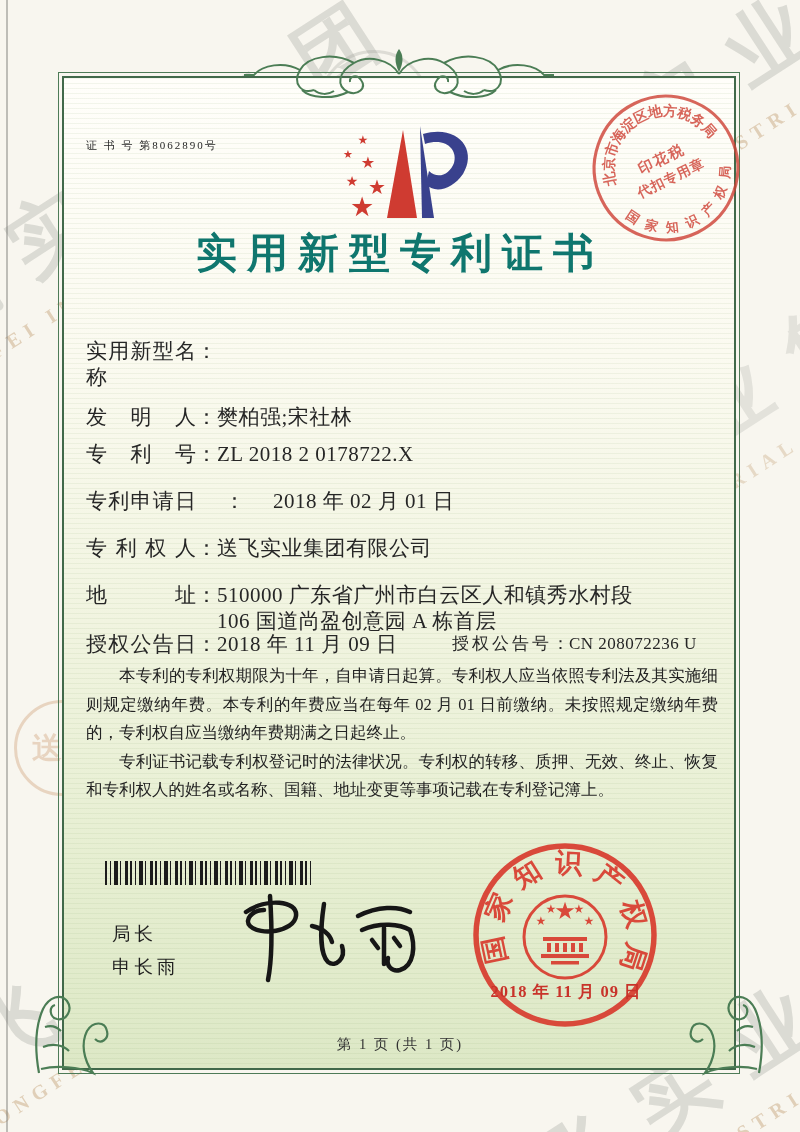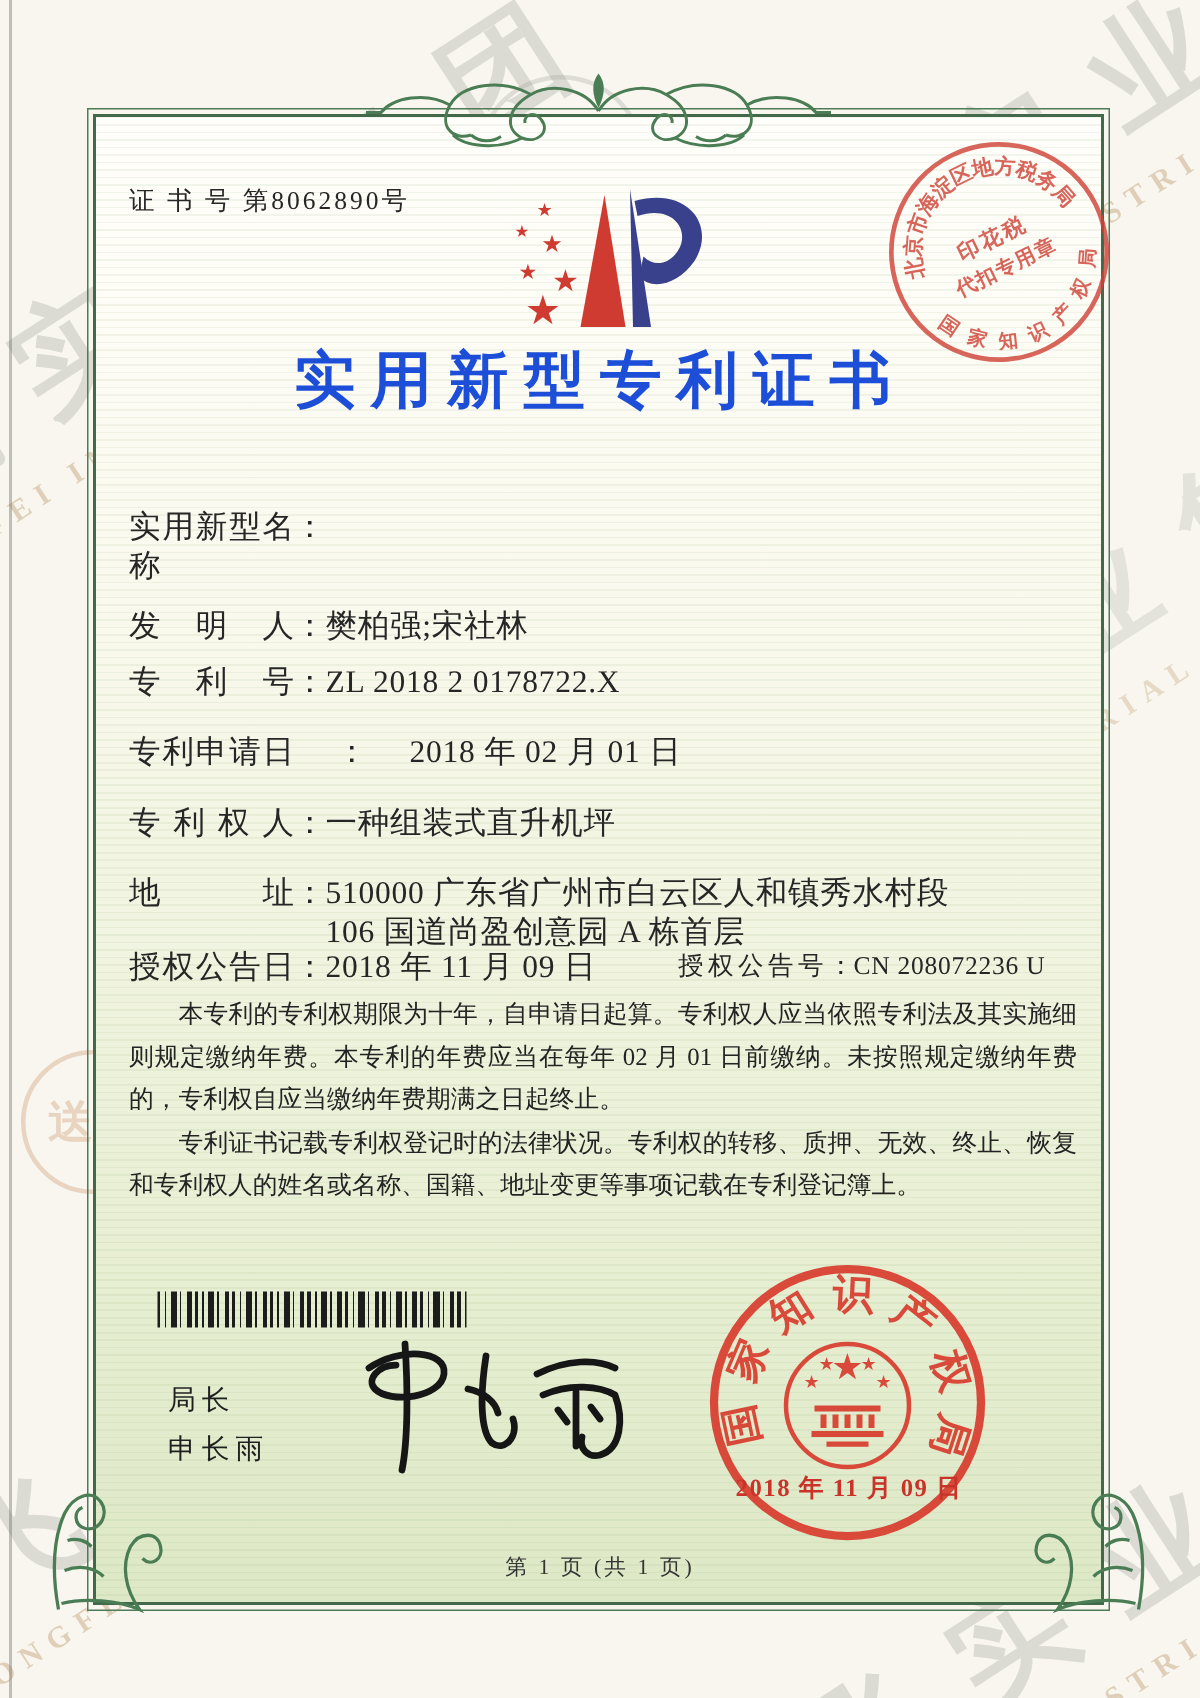--- a/index.html
+++ b/index.html
@@ -24,24 +24,24 @@
       repeating-linear-gradient(180deg, rgba(130,165,105,.10) 0 1px, rgba(255,255,255,0) 1px 5px),
       linear-gradient(180deg, #fffefa 0%, #fbfaf0 28%, #f1f4e0 55%, #e6eed1 80%, #dde8c6 100%);
   }
   .ornament-top { position:absolute; left:50%; top:-26px; transform:translateX(-50%); z-index:3; }
   .corner-fl { position:absolute; bottom:-6px; z-index:3; }
   .corner-fl.left { left:-28px; }
   .corner-fl.right { right:-28px; transform:scaleX(-1); }
 
   
   .content { position:absolute; inset:0; z-index:4; color:#262626; }
-  .cert-number { position:absolute; left:86px; top:122px; font-size:17px; letter-spacing:2px; }
+  .cert-number { position:absolute; left:86px; top:138px; font-size:11px; letter-spacing:2px; }
   .logo { position:absolute; left:330px; top:124px; }
   .title { position:absolute; left:0; top:226px; width:100%; text-align:center;
-    font-size:41px; font-weight:bold; letter-spacing:10px; color:#1d4ed8; }
+    font-size:41px; font-weight:bold; letter-spacing:10px; color:#0f766e; }
 
   .frow { position:absolute; left:86px; display:flex; font-size:21px; line-height:26px; }
   .flabel { flex:0 0 110px; text-align:justify; text-align-last:justify; }
   .fcolon { flex:0 0 18px; }
   .fval { letter-spacing:.5px; }
   .fval-addr { max-width:452px; }
   .grant-right { position:absolute; display:flex; font-size:17px; line-height:26px;justify-content:flex-end; }
 
   .paras { position:absolute; left:86px; top:662px; width:632px; font-size:16.5px;
     line-height:28.6px; text-align:justify; color:#232323; }
@@ -181,21 +181,21 @@
         <span class="fval">ZL 2018 2 0178722.X</span>
     </div>
     <div class="frow" style="top:488px;gap:28px;">
       <span class="flabel">专利申请日</span>
         <span class="fcolon">：</span>
         <span class="fval">2018 年 02 月 01 日</span>
     </div>
     <div class="frow" style="top:535px;">
       <span class="flabel">专利权人</span>
         <span class="fcolon">：</span>
-        <span class="fval">一种组装式直升机坪</span>
+        <span class="fval">送飞实业集团有限公司</span>
     </div>
     <div class="frow" style="top:582px;">
       <span class="flabel">地址</span>
         <span class="fcolon">：</span>
         <span class="fval fval-addr">510000 广东省广州市白云区人和镇秀水村段 106 国道尚盈创意园 A 栋首层</span>
     </div>
     <div class="frow" style="top:631px;">
       <span class="flabel">授权公告日</span>
         <span class="fcolon">：</span>
         <span class="fval">2018 年 11 月 09 日</span>

